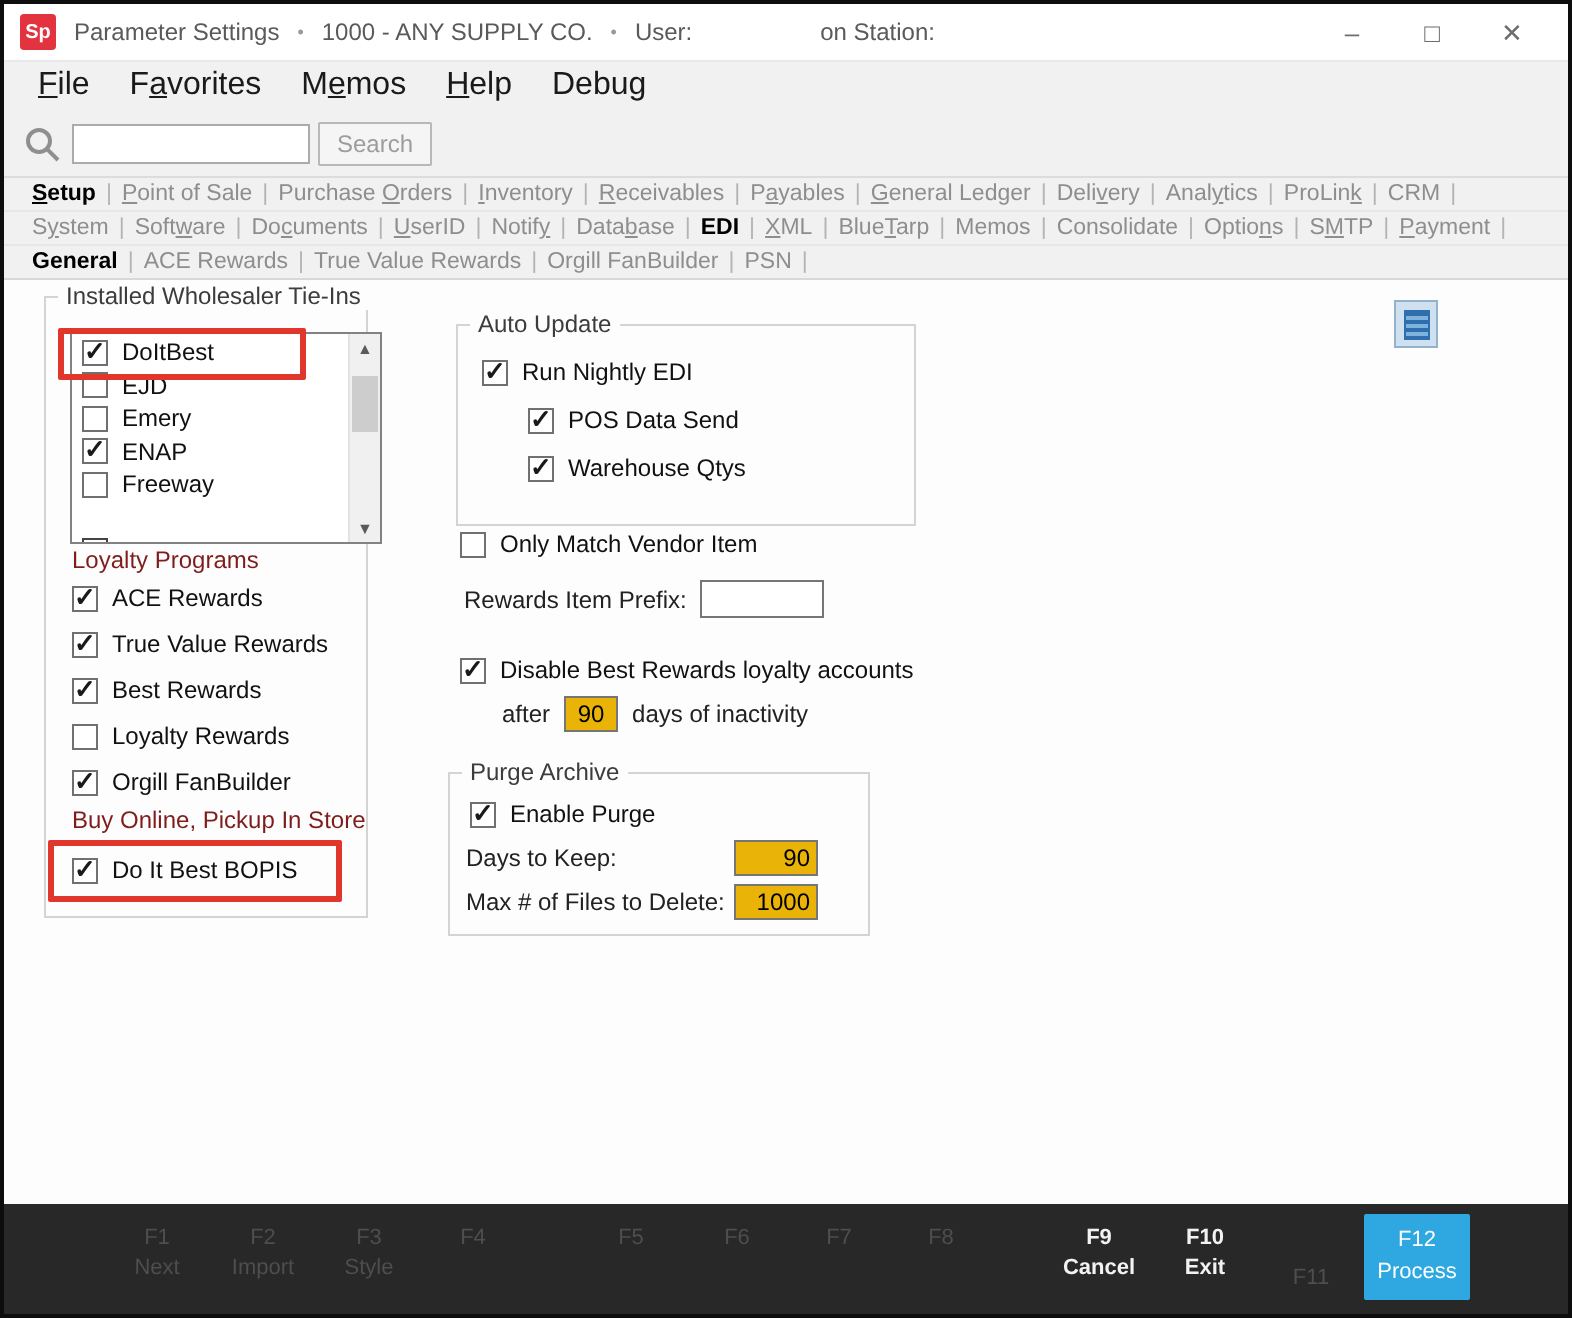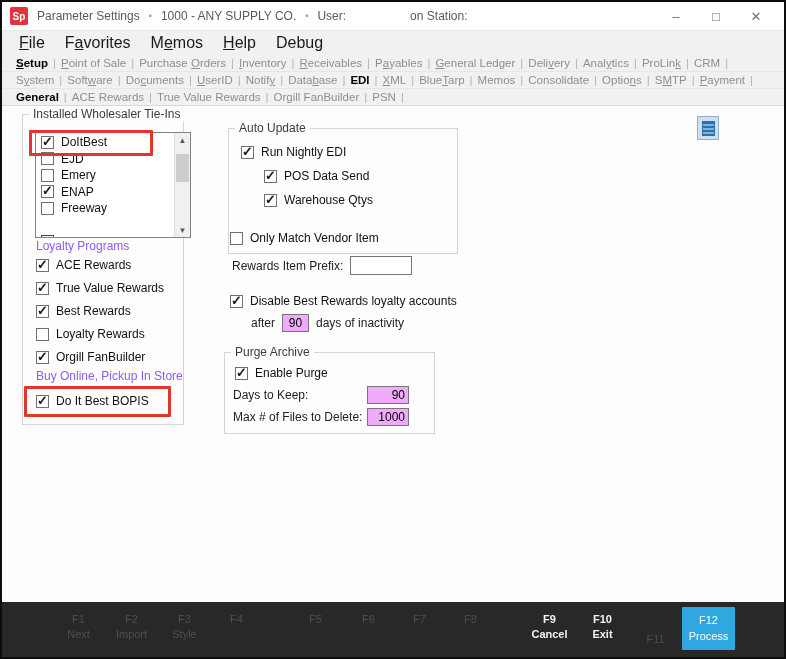--- a/index.html
+++ b/index.html
@@ -50,41 +50,41 @@
   .clip-cb{position:absolute;left:5px;top:102px;width:13px;height:13px;border:1px solid #444;background:#fff;}
   .sb{position:absolute;top:0;right:0;bottom:0;width:16px;background:#f0f0f0;border-left:1px solid #e2e2e2;}
   .sb-btn{height:14px;display:flex;align-items:center;justify-content:center;color:#5a5a5a;font-size:8px;}
   .sb-btn.down{position:absolute;bottom:0;left:0;right:0;}
   .sb-thumb{position:absolute;left:1px;right:1px;top:21px;height:28px;background:#cdcdcd;}
 
   .red-box{border:3px solid #e0362b;border-radius:1px;position:absolute;z-index:5;}
   #red-box-1{left:6px;top:15px;width:124px;height:26px;pointer-events:none;}
   #bopis-box{left:1px;top:271px;width:147px;padding:5px 0 6px 9px;}
 
-  .side-label{position:absolute;font-size:12px;color:#8b5cf6;white-space:nowrap;}
+  .side-label{position:absolute;font-size:12px;color:#7f1d1d;white-space:nowrap;}
   #loyalty-header{left:13px;top:124px;}
   #loyalty-checks{position:absolute;left:13px;top:143px;display:flex;flex-direction:column;gap:9px;}
   #bopis-header{left:13px;top:254px;}
 
   .checkrow{display:flex;align-items:center;gap:7px;font-size:12px;color:#111;white-space:nowrap;}
   .cb{position:relative;width:13px;height:13px;border:1px solid #707070;background:#fff;flex:0 0 auto;}
   .cb.checked::after{content:"\2713";position:absolute;left:0px;top:-3px;font-size:13px;font-weight:bold;color:#1a1a1a;}
 
-  #group-auto{left:226px;top:22px;width:230px;height:126px;}
+  #group-auto{left:226px;top:22px;width:230px;height:101px;}
   #auto-checks{position:absolute;left:12px;top:16px;display:flex;flex-direction:column;gap:10px;}
   .checkrow.indent{margin-left:23px;}
 
   #only-match-slot{position:absolute;left:228px;top:125px;}
   #prefix-row{position:absolute;left:230px;top:150px;display:flex;align-items:center;gap:7px;font-size:12px;color:#222;}
   .text-input{border:1px solid #767676;background:#fff;font-size:12px;height:19px;outline:none;}
   #prefix-input{width:62px;}
 
   #disable-slot{position:absolute;left:228px;top:188px;}
   .after-row{display:flex;align-items:center;gap:7px;font-size:12px;color:#222;margin:6px 0 0 21px;}
-  .num-input{border:1px solid #767676;background:#f0abfc;font-size:12px;height:18px;text-align:right;padding:0 3px;outline:none;}
+  .num-input{border:1px solid #767676;background:#eab308;font-size:12px;height:18px;text-align:right;padding:0 3px;outline:none;}
   .num-input.days{width:27px;text-align:center;}
 
   #purge-group{left:222px;top:246px;width:211px;height:82px;}
   #purge-enable-slot{position:absolute;left:10px;top:13px;}
   #purge-fields{position:absolute;left:8px;top:31px;width:176px;}
   .purge-field-row{display:flex;align-items:center;justify-content:space-between;height:22px;font-size:12px;color:#222;}
   .purge-field-row .num-input{width:42px;}
 
   #memo-icon{position:absolute;left:695px;top:10px;width:22px;height:24px;background:#cfe0f1;border:1px solid #93b3cd;display:flex;align-items:center;justify-content:center;}
   #memo-icon .memo-lines{width:13px;height:15px;background:repeating-linear-gradient(180deg,#2f6fae 0 2px,#7fb2dd 2px 4px);border:1px solid #2f6fae;}
@@ -123,20 +123,30 @@
     </div>
 
     <div class="menubar" id="menu-items">
         <span class="menu-item"><u>F</u>ile</span>
         <span class="menu-item">F<u>a</u>vorites</span>
         <span class="menu-item">M<u>e</u>mos</span>
         <span class="menu-item"><u>H</u>elp</span>
         <span class="menu-item">Debug</span>
       </div>
 
+    <div class="searchbar">
+      <span class="search-icon">
+        <svg width="20" height="20" viewBox="0 0 20 20">
+          <circle cx="8.5" cy="8.5" r="5.5" fill="none" stroke="#8f8f8f" stroke-width="2"></circle>
+          <line x1="12.8" y1="12.8" x2="18" y2="18" stroke="#8f8f8f" stroke-width="2"></line>
+        </svg>
+      </span>
+      <input class="search-input" value="" style="">
+      <button class="search-btn">Search</button>
+    </div>
 
     <div class="tabrow" id="tabs-row1">
         <span class="tab active"><u>S</u>etup</span>
         <span class="tabsep">|</span>
         <span class="tab"><u>P</u>oint of Sale</span>
         <span class="tabsep">|</span>
         <span class="tab">Purchase <u>O</u>rders</span>
         <span class="tabsep">|</span>
         <span class="tab"><u>I</u>nventory</span>
         <span class="tabsep">|</span>

